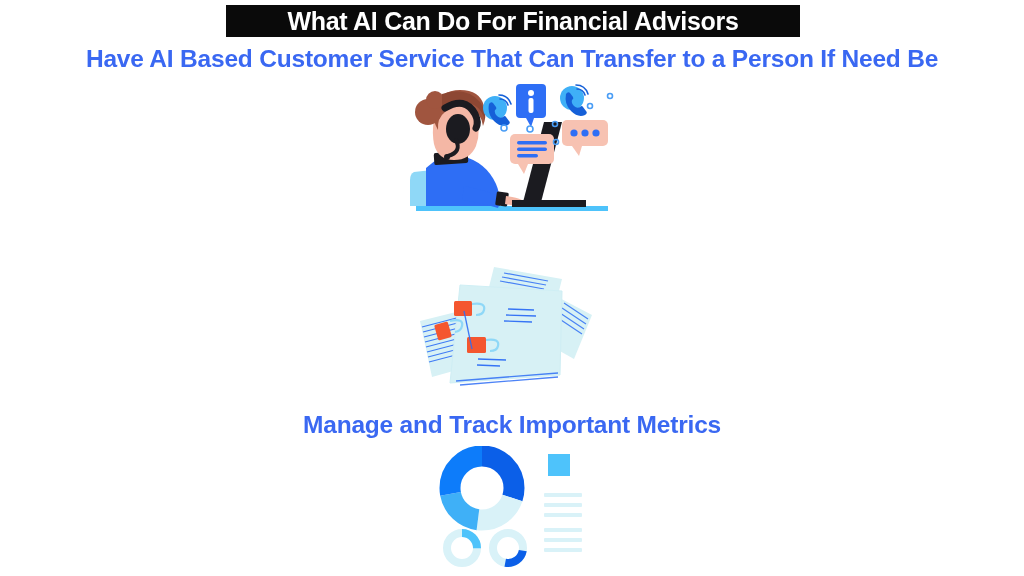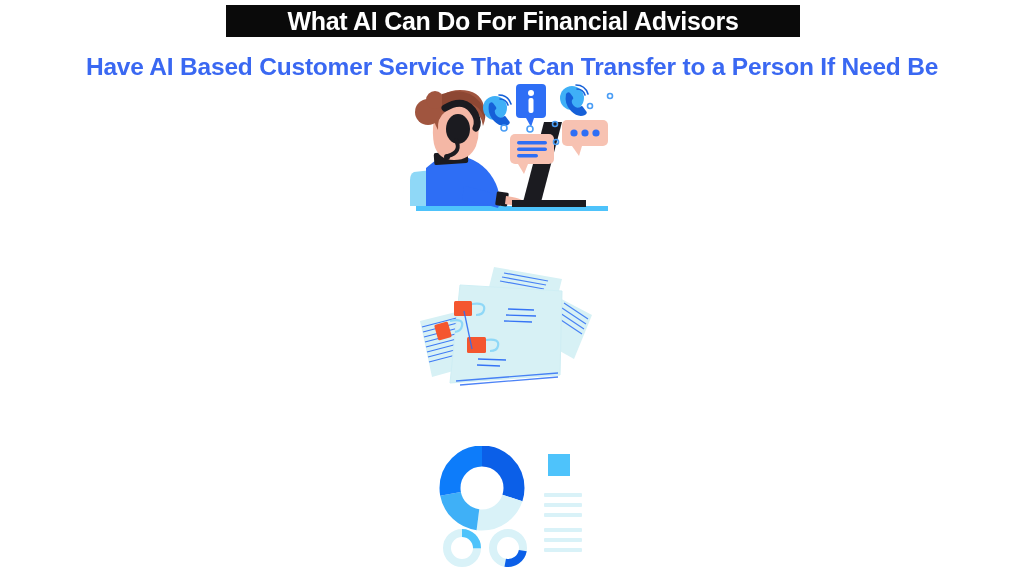--- a/index.html
+++ b/index.html
@@ -51,21 +51,21 @@
     width: 1024px;
     text-align: center;
     color: #3a68f2;
     font-weight: 700;
     font-size: 24px;
     letter-spacing: -0.2px;
     line-height: 1.1;
     white-space: nowrap;
     font-family: "Liberation Sans", sans-serif;
   }
-  #heading-1 { top: 46px; font-size: 24.5px; margin-top: 8px; }
+  #heading-1 { top: 46px; font-size: 24.5px; }
   #heading-2 { top: 229px; font-size: 24.5px; }
   #heading-3 { top: 412px; font-size: 24.5px; }
 
   
   .illus { position: absolute; }
   #illus-support { left: 404px; top: 82px; width: 216px; height: 135px; }
   #illus-docs    { left: 412px; top: 263px; width: 200px; height: 130px; }
   #illus-metrics { left: 434px; top: 446px; width: 160px; height: 128px; }
 
   .illus svg { display: block; }
@@ -230,20 +230,21 @@
       </g>
       <g>
         <rect x="24" y="60" width="14" height="16" rx="1.5" fill="#f4562f" transform="rotate(-16 31 68)"></rect>
         <path d="M38 58 q14 -3 12 5 q-1 5 -7 6" stroke="#8fd8f7" stroke-width="2.2" fill="none"></path>
       </g>
 
       <path d="M52 48 L60 86" stroke="#2e6ef5" stroke-width="1.3" opacity="0.9"></path>
     </svg>
   </div>
 
+  <div class="heading" id="heading-3">Manage and Track Important Metrics</div>
 
   <div class="illus" id="illus-metrics">
     <svg width="160" height="128" viewBox="0 0 160 128" xmlns="http://www.w3.org/2000/svg">
 
       <g transform="translate(48,42)">
 
         <circle r="32" fill="none" stroke="#0b5fe8" stroke-width="21" stroke-dasharray="60.3 140.7" stroke-dashoffset="0" transform="rotate(-90)"></circle>
 
         <circle r="32" fill="none" stroke="#d9f2f8" stroke-width="21" stroke-dasharray="44.2 156.8" stroke-dashoffset="-60.3" transform="rotate(-90)"></circle>
 

